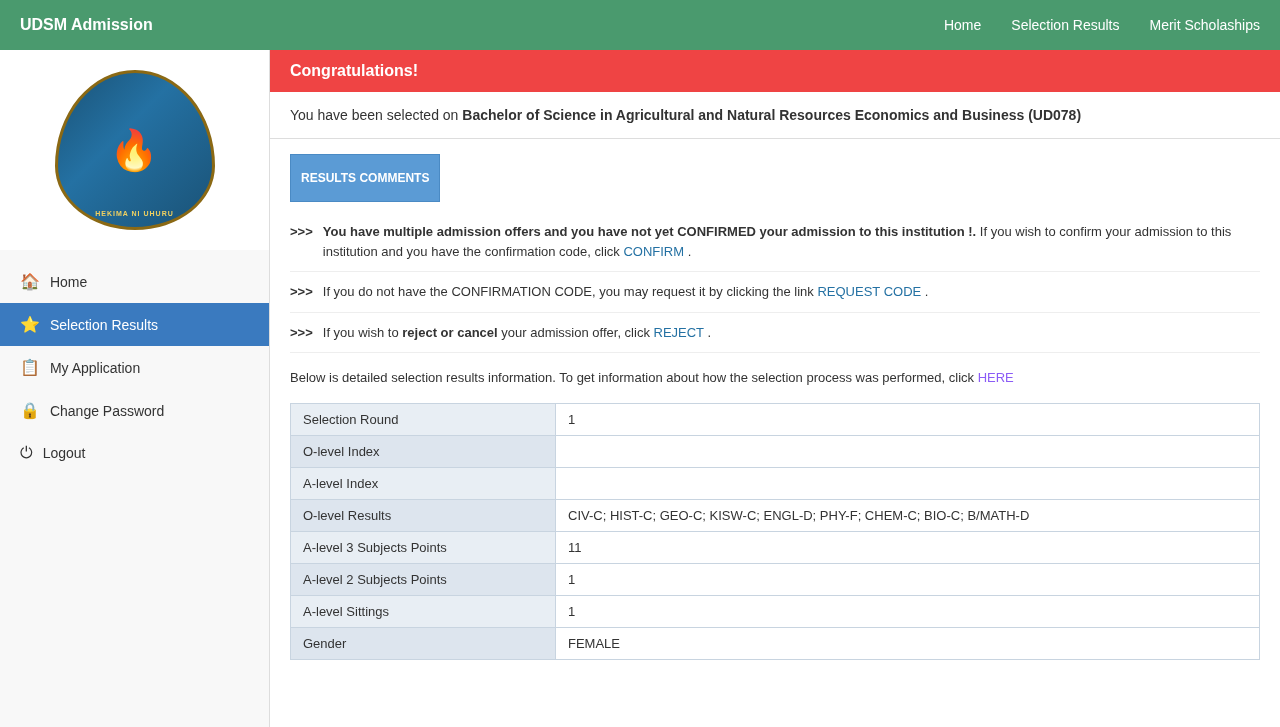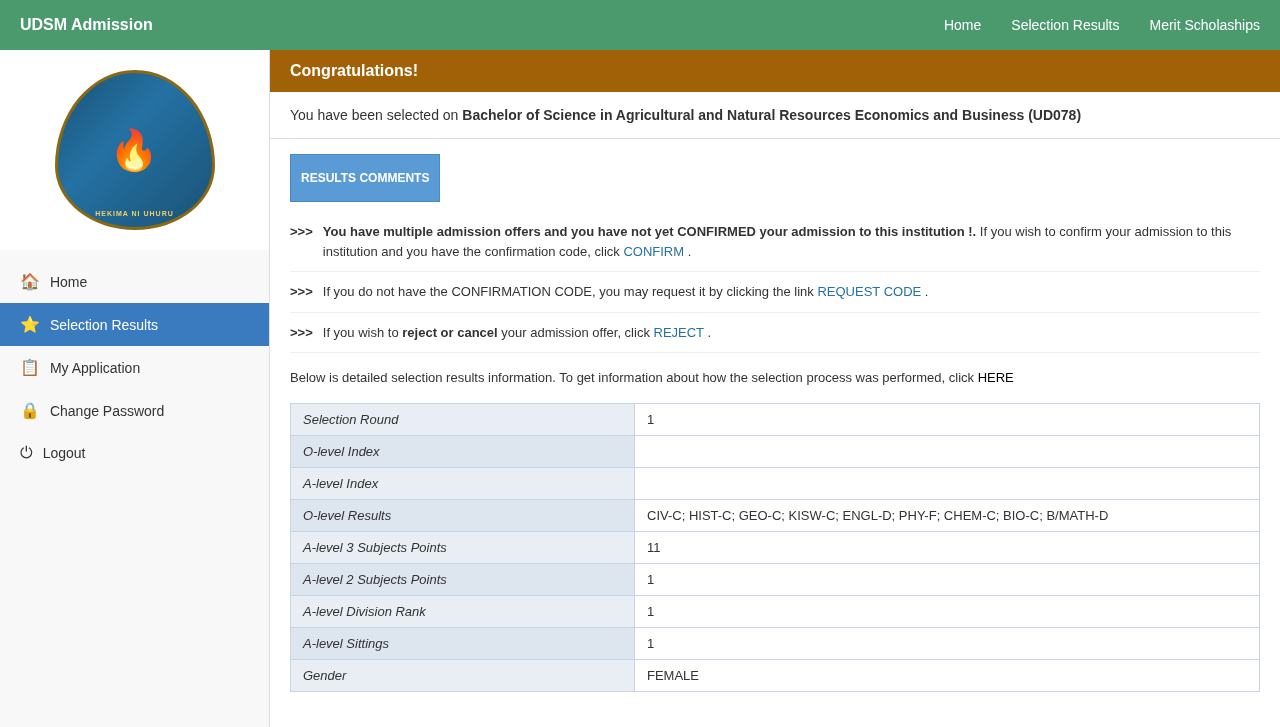--- a/index.html
+++ b/index.html
@@ -99,21 +99,21 @@
 
     
     .main {
       flex: 1;
       padding: 0;
       overflow: auto;
     }
 
     
     .congratulations-banner {
-      background: #a16207;
+      background: #ef4444;
       color: white;
       padding: 12px 20px;
       font-size: 16px;
       font-weight: bold;
     }
 
     .selection-info {
       padding: 15px 20px;
       border-bottom: 1px solid #ddd;
       font-size: 14px;
@@ -165,21 +165,21 @@
       font-weight: bold;
     }
 
     .detailed-info-text {
       margin: 15px 20px;
       font-size: 13px;
       color: #333;
       line-height: 1.5;
     }
     .detailed-info-text a {
-      color: #000000;
+      color: #8b5cf6;
       text-decoration: none;
       text-align: right;
     }
 
     
     .selection-table {
       width: calc(100% - 40px);
       margin: 10px 20px;
       border-collapse: collapse;
       font-size: 13px;
@@ -189,22 +189,21 @@
     }
     .selection-table tr:nth-child(even) td:first-child {
       background: #dde5ee;
     }
     .selection-table td {
       padding: 8px 12px;
       border: 1px solid #c8d4e0;
       vertical-align: middle;
     }
     .selection-table td:first-child {
-      width: 344px;
-      font-style: italic;
+      width: 265px;
       color: #333;
       font-weight: 500;
     }
     .selection-table td:last-child {
       background: #fff;
       color: #333;
     }
   </style>
 </head>
 <body>
@@ -327,24 +326,20 @@
           </tr>
           <tr>
             <td>A-level 3 Subjects Points</td>
             <td>11</td>
           </tr>
           <tr>
             <td>A-level 2 Subjects Points</td>
             <td>1</td>
           </tr>
           <tr>
-            <td>A-level Division Rank</td>
-            <td>1</td>
-          </tr>
-          <tr>
             <td>A-level Sittings</td>
             <td>1</td>
           </tr>
           <tr>
             <td>Gender</td>
             <td>FEMALE</td>
           </tr>
         </tbody>
     </table>
 

